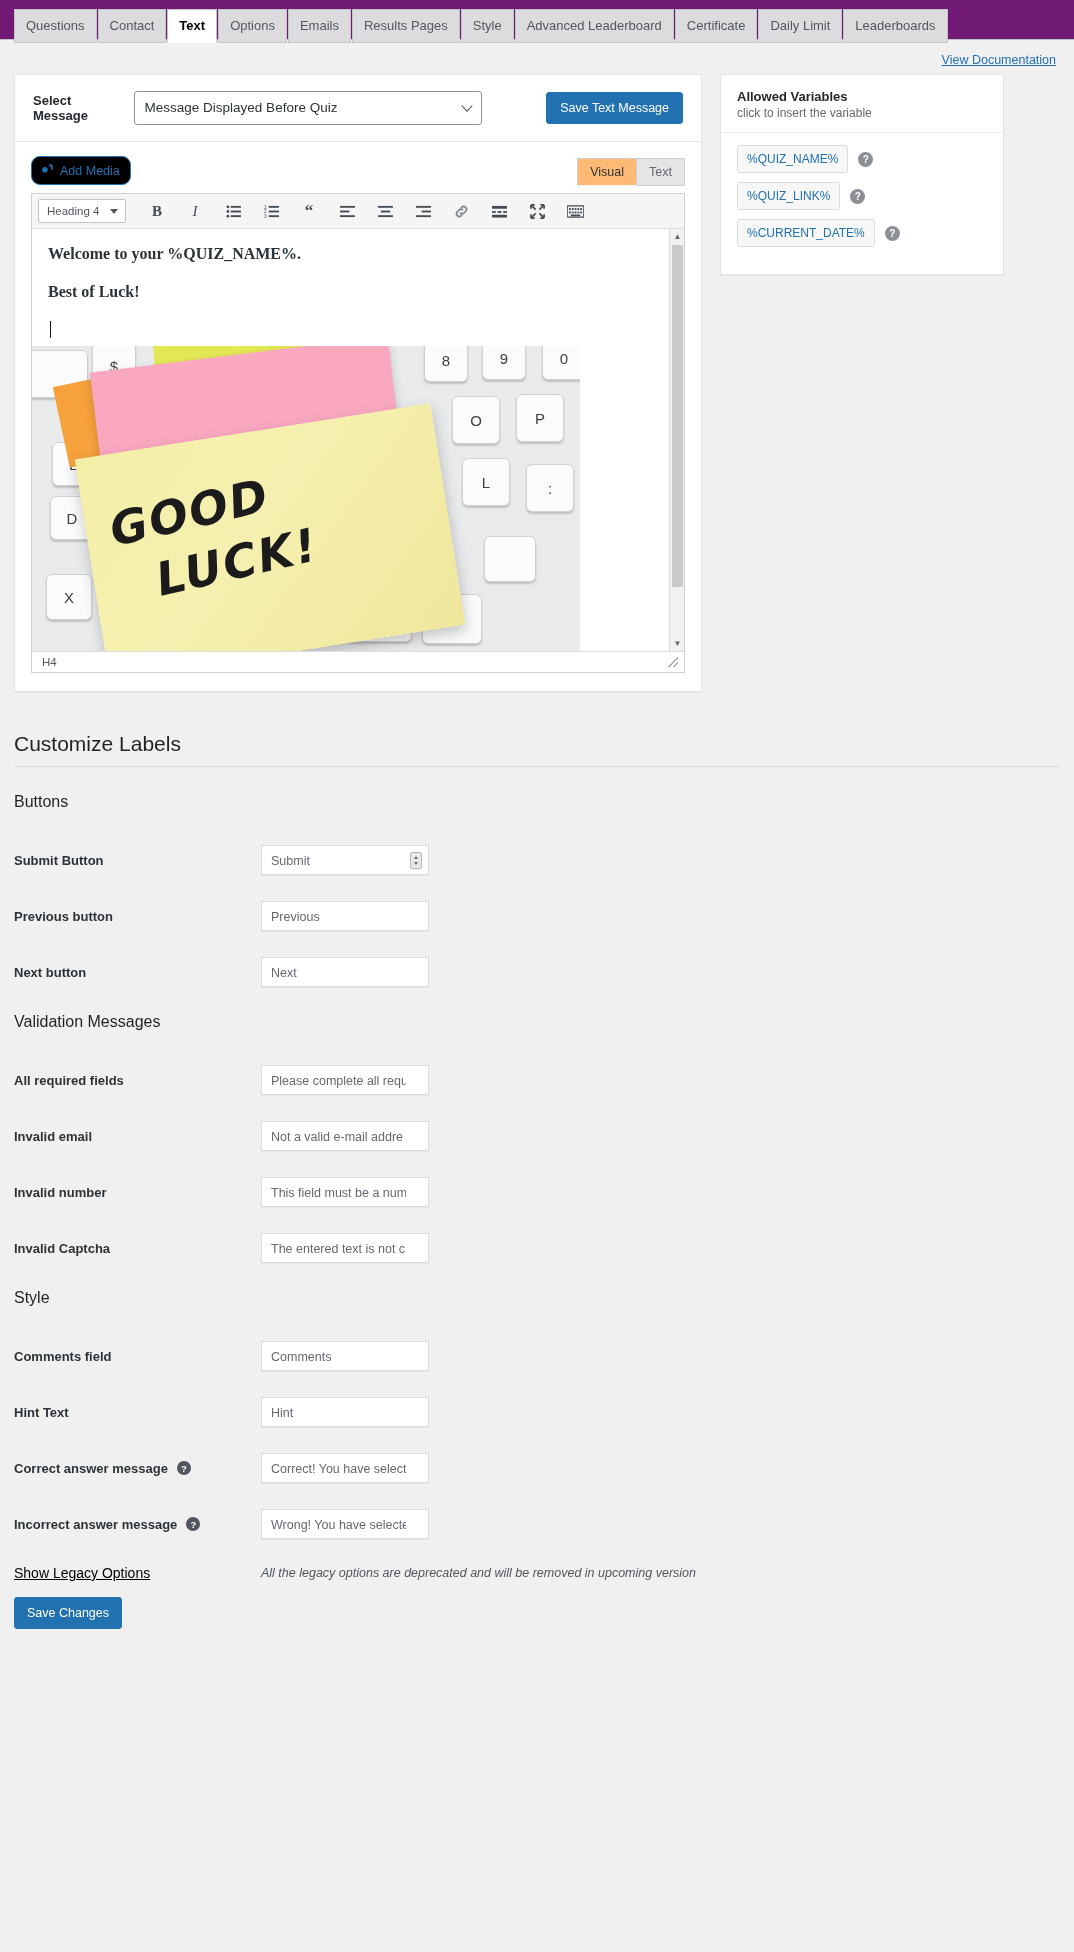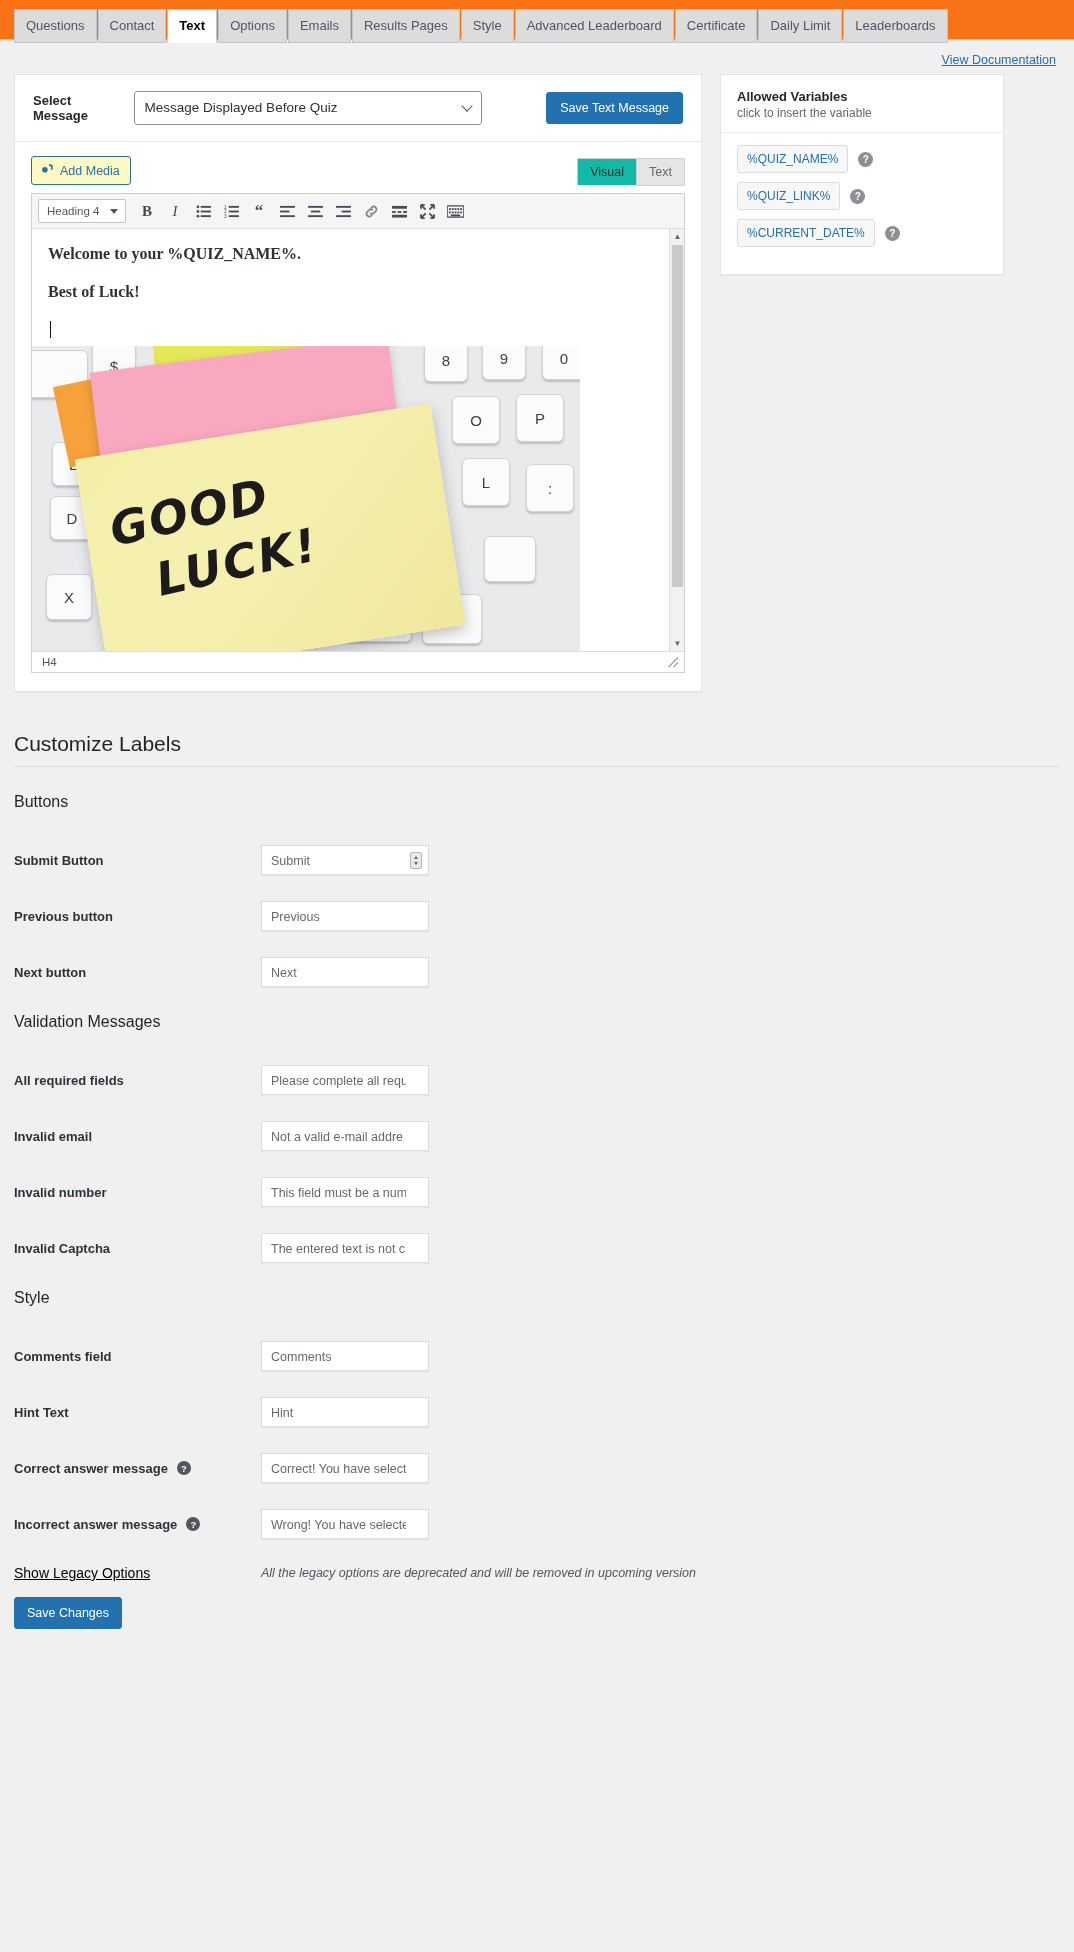--- a/index.html
+++ b/index.html
@@ -10,21 +10,21 @@
     font-family: "Liberation Sans", sans-serif;
     color: #3c434a;
     overflow: hidden;
   }
 
   
   .tabbar {
     position: relative;
     height: 40px;
     padding: 9px 0 0 14px;
-    background: #f97316;
+    background: #701a75;
     border-bottom: 1px solid #c3c4c7;
     white-space: nowrap;
     font-size: 0;
   }
   .tab {
     display: inline-block;
     font-size: 13px;
     line-height: 1;
     padding: 9px 11px 10px;
     margin: 0 1px -1px 0;
@@ -133,50 +133,50 @@
     justify-content: space-between;
     align-items: flex-end;
     margin-bottom: 0;
   }
   .addmedia {
     display: inline-flex;
     align-items: center;
     gap: 6px;
     border: 1px solid #2271b1;
     color: #2271b1;
-    background: #fef9c3;
-    border-radius: 3px;
+    background: #000000;
+    border-radius: 9px;
     font-size: 12.5px;
     padding: 5px 10px 5px 8px;
     cursor: pointer;
   }
   .tabs-vt { font-size: 0; }
   .vt {
     display: inline-block;
     font-size: 12.5px;
     padding: 6px 12px;
     border: 1px solid #ccd0d4;
     background: #e5e5e5;
     color: #646970;
     margin-left: -1px;
     cursor: pointer;
     position: relative;
     top: 1px;
   }
-  .vt.active { background: #14b8a6; border-bottom-color: #f5f5f5; color: #2c3338; }
+  .vt.active { background: #fdba74; border-bottom-color: #f5f5f5; color: #2c3338; }
 
   .editor-box {
     border: 1px solid #ccd0d4;
     background: #fff;
     margin-top: 8px;
   }
   .etoolbar {
     display: flex;
     align-items: center;
-    gap: 2px;
+    gap: 12px;
     background: #f5f5f5;
     border-bottom: 1px solid #ddd;
     padding: 5px 6px;
   }
   .fmt-select {
     position: relative;
     width: 88px; height: 24px;
     border: 1px solid #c3c4c7;
     background: #fff;
     border-radius: 2px;

